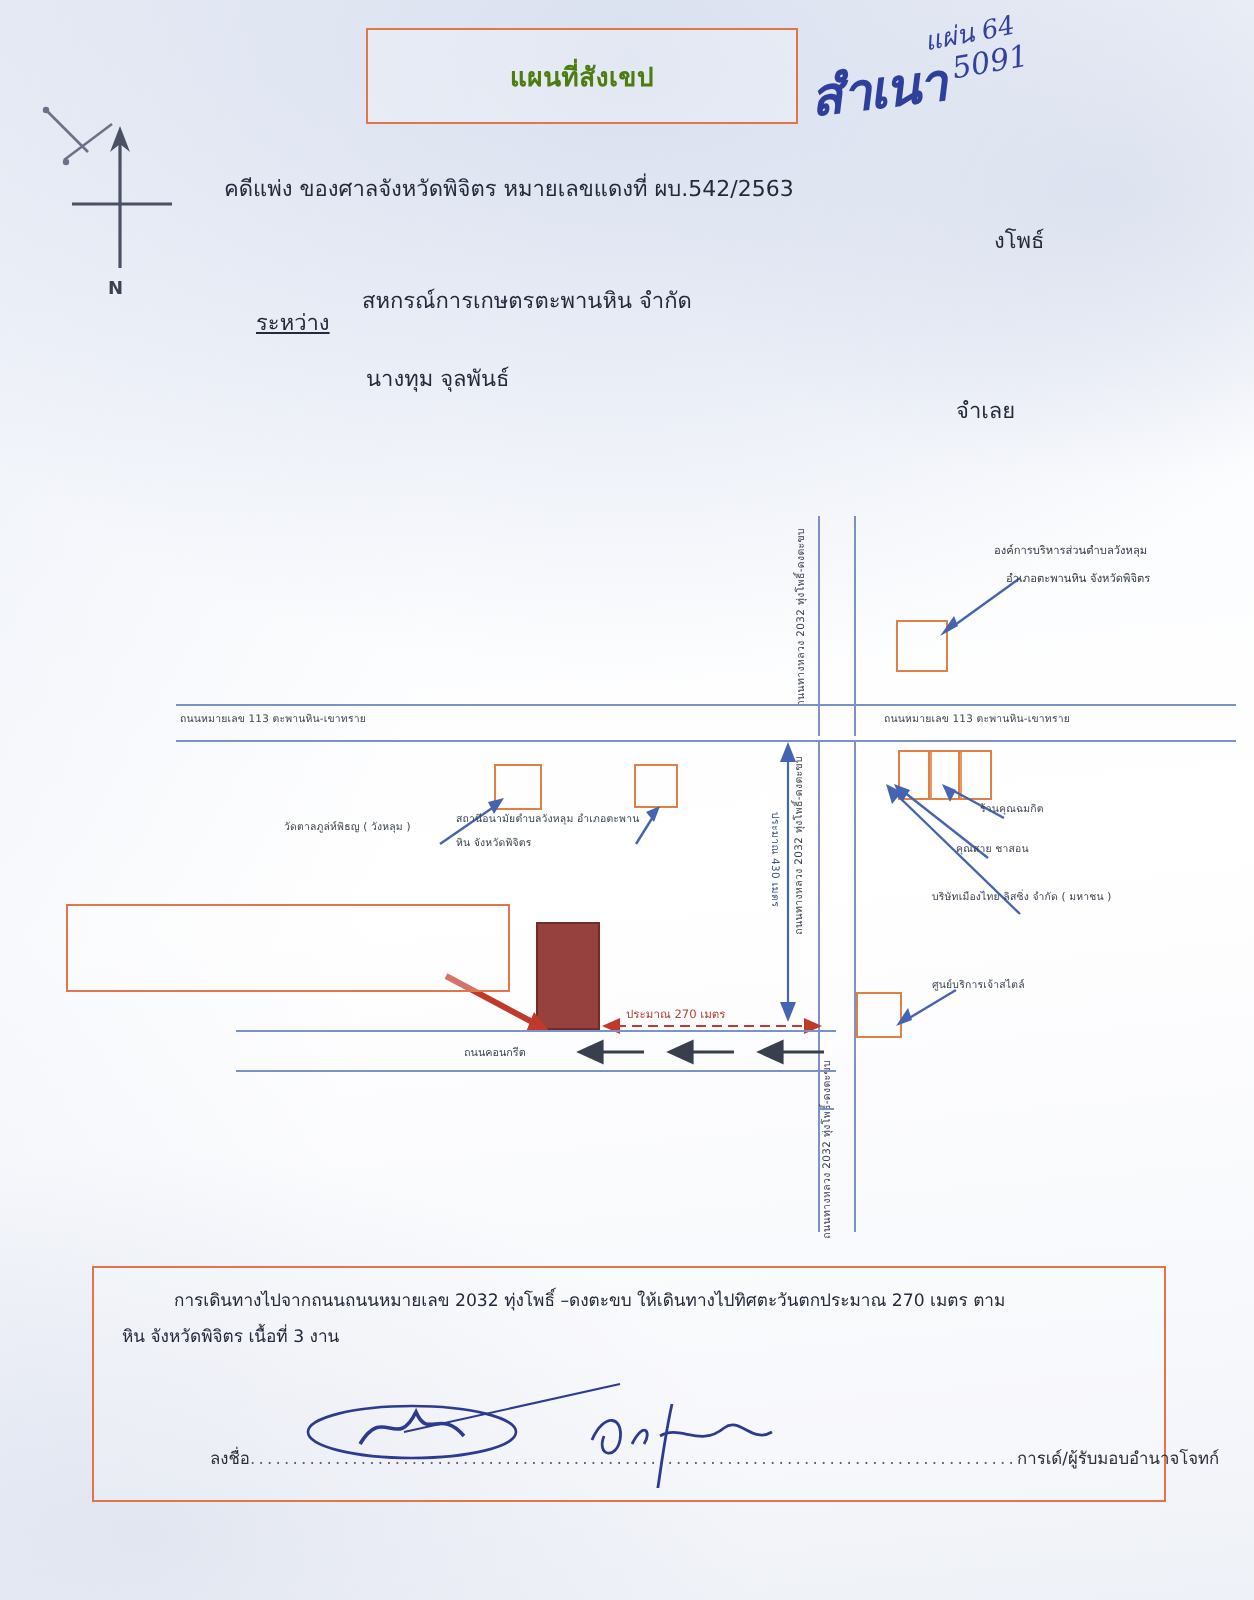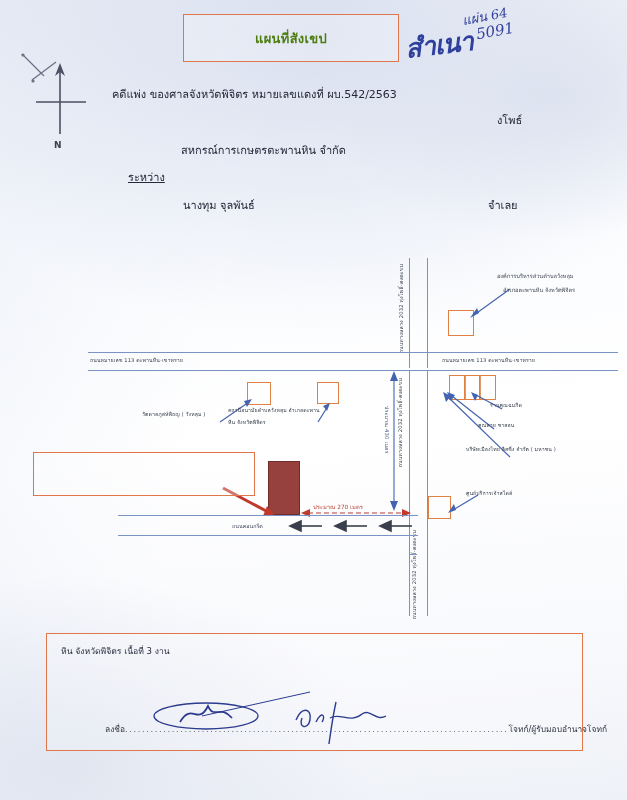--- a/index.html
+++ b/index.html
@@ -50,23 +50,23 @@
   #hand-note-2{left:476px;top:22px;font-size:15px;transform:rotate(-10deg);color:#33409e;}
 
   
   #compass{left:18px;top:52px;width:86px;height:108px;}
   #compass .lbl{position:absolute;left:36px;top:88px;font-size:9px;font-weight:bold;color:#3b4150;}
 
   
   #case-line{left:112px;top:85px;}
   #plaintiff{left:181px;top:121px;margin-top:20px;}
   #plaintiff-role{left:497px;top:111px;}
-  #between{left:128px;top:168px;text-decoration:underline;}
-  #defendant{left:183px;top:196px;}
-  #defendant-role{left:488px;top:196px;}
+  #between{left:128px;top:152px;text-decoration:underline;}
+  #defendant{left:183px;top:180px;}
+  #defendant-role{left:478px;top:196px;}
 
   
   #map{left:0;top:258px;width:627px;height:360px;}
   .road{position:absolute;background:#7b93c4;}
   .road-h{height:1.2px;}
   .road-v{width:1.2px;}
 
   .bldg{position:absolute;border:1.5px solid #e08043;background:rgba(255,255,255,.2);}
   .bldg-red{position:absolute;background:#97413f;border:1px solid #6f2c2b;}
 
@@ -249,24 +249,25 @@
   </svg>
 
   <div class="road road-h" style="left:409px;top:296px;width:8px;"></div>
 </div>
 
 <div class="lay" id="parcel-box">
 </div>
 
 <div class="lay" id="bottom-box">
   <div id="bottom-para" class="th">
+    <div><span class="ind"></span><span>การเดินทางไปจากถนนถนนหมายเลข  2032  ทุ่งโพธิ์ –ดงตะขบ  ให้เดินทางไปทิศตะวันตกประมาณ 270  เมตร  ตาม</span></div>
     <div><span>หิน  จังหวัดพิจิตร  เนื้อที่   3  งาน</span></div>
   </div>
   <div id="sign-row">
-    <span class="th">ลงชื่อ</span><span class="dots">....................................................</span><span class="dots">......................................</span><span class="th">โจทก์/ผู้รับมอบอำนาจโจทก์</span>
+    <span class="th">ลงชื่อ</span><span class="dots">....................................................</span><span class="dots">......................................</span><span class="th">การเด์/ผู้รับมอบอำนาจโจทก์</span>
   </div>
 </div>
 
 <svg class="lay" id="sig1" style="left:148px;top:696px;" width="120" height="40">
   <ellipse cx="58" cy="20" rx="52" ry="13" fill="none" stroke="#2c3b8f" stroke-width="1.3"></ellipse>
   <path d="M32 26 C44 6, 50 30, 60 10 C66 24, 72 8, 84 22" fill="none" stroke="#2c3b8f" stroke-width="1.8"></path>
 </svg>
 <svg class="lay" id="sig2" style="left:292px;top:698px;" width="120" height="46">
   <path d="M4 22 C10 8, 20 10, 18 22 C16 32, 6 30, 10 20" fill="none" stroke="#2c3b8f" stroke-width="1.4"></path>
   <path d="M24 24 C30 12, 34 18, 30 24" fill="none" stroke="#2c3b8f" stroke-width="1.4"></path>

